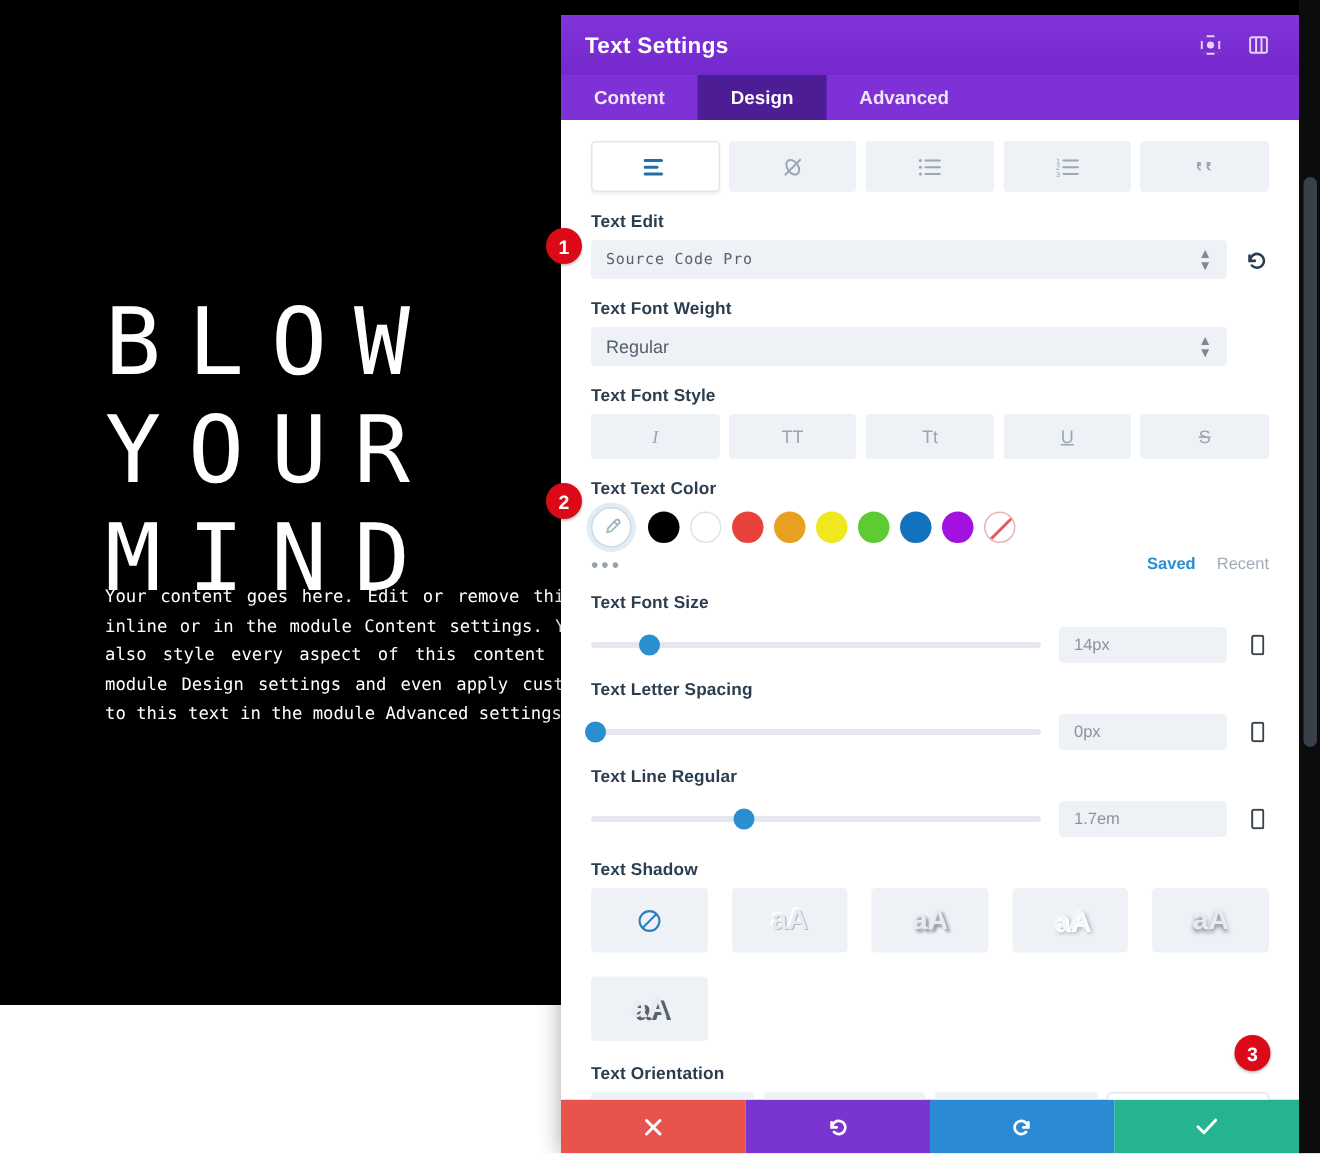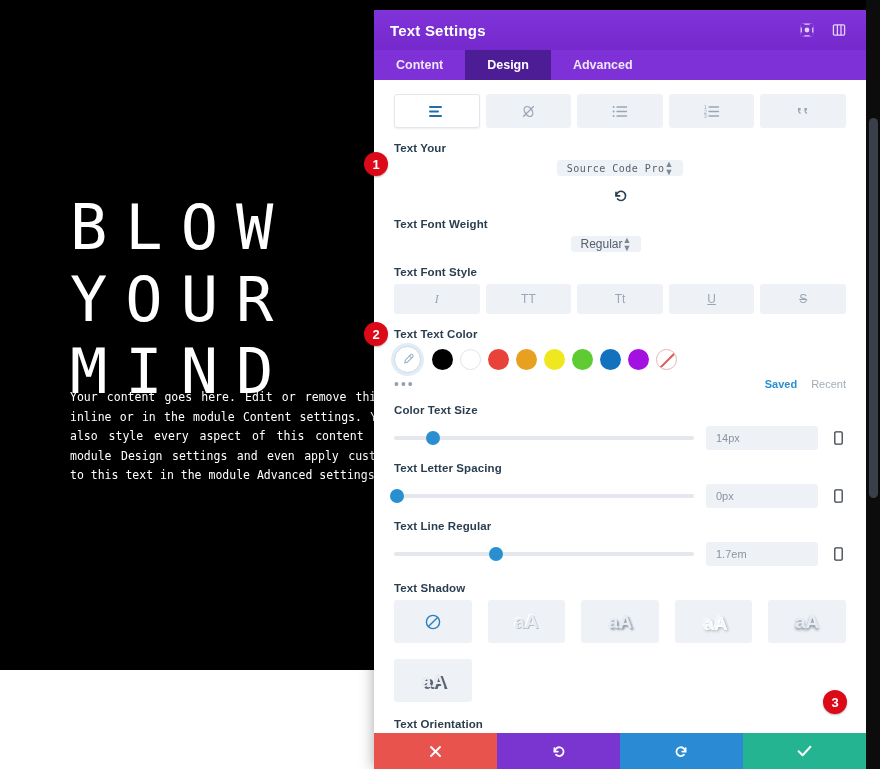--- a/index.html
+++ b/index.html
@@ -166,21 +166,20 @@
   }
   .seg.active-blue { color: #1f6fa8; }
 
   .toolbar-row .seg { height: 34px; }
 
   
   .select-wrap {
     display: flex;
     align-items: center;
     gap: 10px;
-    flex-direction: column;
   }
   .select {
     flex: 1;
     height: 26px;
     background: #eef1f6;
     border-radius: 3px;
     display: flex;
     align-items: center;
     padding: 0 10px;
     position: relative;
@@ -489,21 +488,21 @@
           </svg>
         </div>
         <div class="seg">
           <svg width="15" height="13" viewBox="0 0 15 13" fill="currentColor">
             <path d="M2 3h2.6v2.6H3.3c0 1.3.6 1.9 1.3 2v1.3C3 8.6 2 7.4 2 5.6V3zM8.4 3H11v2.6H9.7c0 1.3.6 1.9 1.3 2v1.3c-1.6-.3-2.6-1.5-2.6-3.3V3z"></path>
           </svg>
         </div>
       </div>
 
       <div class="group">
-        <div class="group-label">Text Your</div>
+        <div class="group-label">Text Edit</div>
         <div class="select-wrap">
           <div class="select">
             <span class="val mono">Source Code Pro</span>
             <span class="spinner">▲<br>▼</span>
           </div>
           <div class="reset-icon">
             <svg width="15" height="15" viewBox="0 0 15 15" fill="none" stroke="currentColor" stroke-width="1.7" stroke-linecap="round">
               <path d="M3 4.3v3.6h3.6"></path>
               <path d="M3.4 7.6A4.6 4.6 0 1 1 4.6 11"></path>
             </svg>
@@ -552,21 +551,21 @@
           <div class="sw none"></div>
         </div>
         <div class="color-meta">
           <div class="dots">•••</div>
           <div class="meta-link saved">Saved</div>
           <div class="meta-link recent">Recent</div>
         </div>
       </div>
 
       <div class="slider-group">
-        <div class="group-label">Color Text Size</div>
+        <div class="group-label">Text Font Size</div>
         <div class="slider-row">
           <div class="track">
             <div class="knob" style="left:13%"></div>
           </div>
           <div class="numbox">14px</div>
           <div class="device-icon">
             <svg width="9" height="14" viewBox="0 0 9 14" fill="none" stroke="currentColor" stroke-width="1.3">
               <rect x="0.8" y="0.8" width="7.4" height="12.4" rx="1.1"></rect>
             </svg>
           </div>

